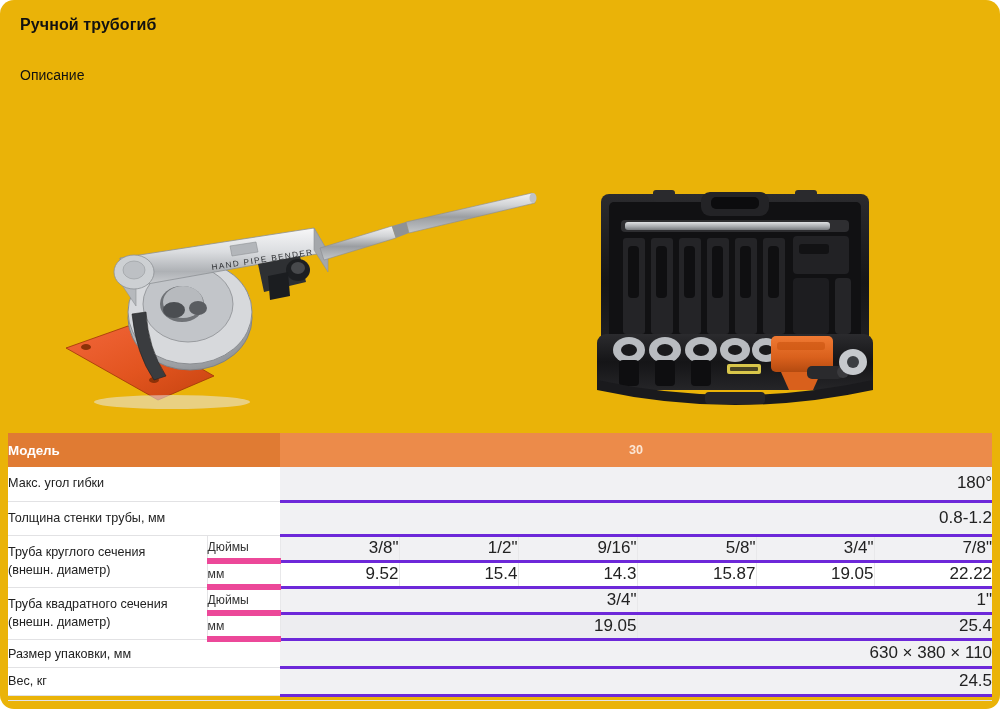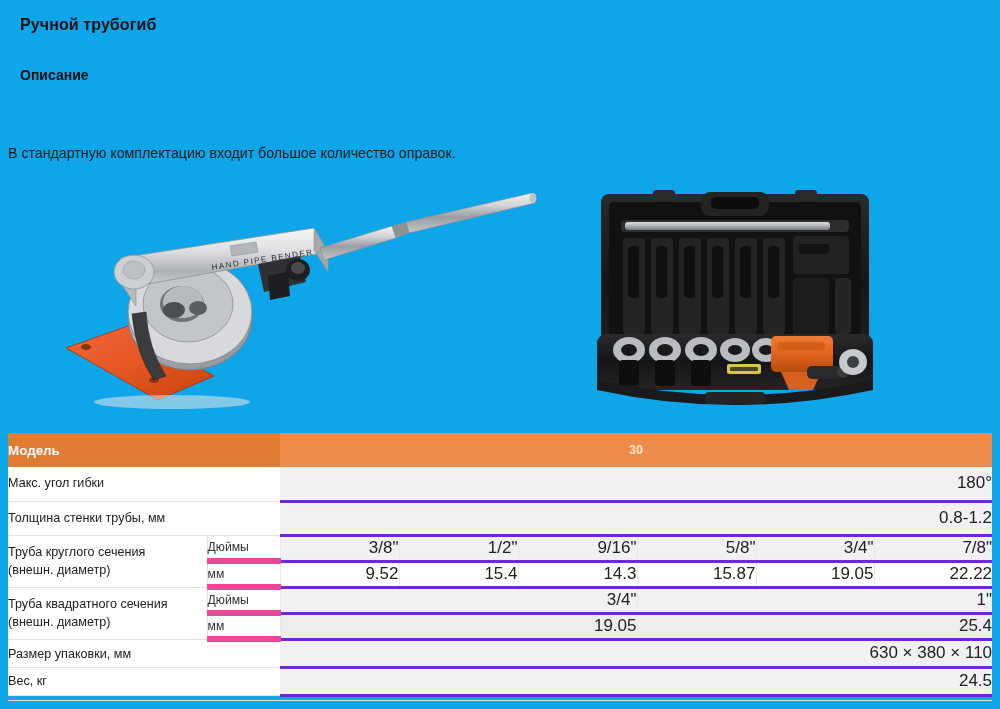--- a/index.html
+++ b/index.html
@@ -13,39 +13,40 @@
     font-family: "Liberation Sans", "DejaVu Sans", sans-serif;
     color: #1a1a1a;
     overflow: hidden;
     position: relative;
   }
 
   .page {
     position: relative;
     width: 1000px;
     height: 709px;
-    background: #0ea5e9;
+    background: #eab308;
+    border-radius: 14px;
   }
 
   
   .title {
     position: absolute;
     left: 20px;
     top: 16px;
     font-size: 16px;
     font-weight: bold;
     letter-spacing: 0.1px;
     color: #111;
   }
   .subtitle {
     position: absolute;
     left: 20px;
     top: 67px;
     font-size: 14px;
-    font-weight: bold;
+    font-weight: normal;
     color: #111;
   }
   .para1 {
     position: absolute;
     left: 6px;
     top: 92px;
     width: 988px;
     font-size: 14.2px;
     line-height: 21px;
     color: #1a1a1a;
@@ -170,21 +171,20 @@
 </style>
 </head>
 <body>
 
 <div class="page">
 
   <div class="title">Ручной трубогиб</div>
 
   <div class="subtitle">Описание</div>
 
-  <div class="para2">В стандартную комплектацию входит большое количество оправок.</div>
 
   <div class="images">
 
     <svg class="img-bender" viewBox="0 0 500 232">
       <defs>
         <linearGradient id="steelV" x1="0" y1="0" x2="0" y2="1">
           <stop offset="0%" stop-color="#efefef"></stop>
           <stop offset="35%" stop-color="#cdcfd2"></stop>
           <stop offset="65%" stop-color="#a8abaf"></stop>
           <stop offset="100%" stop-color="#d6d8db"></stop>

